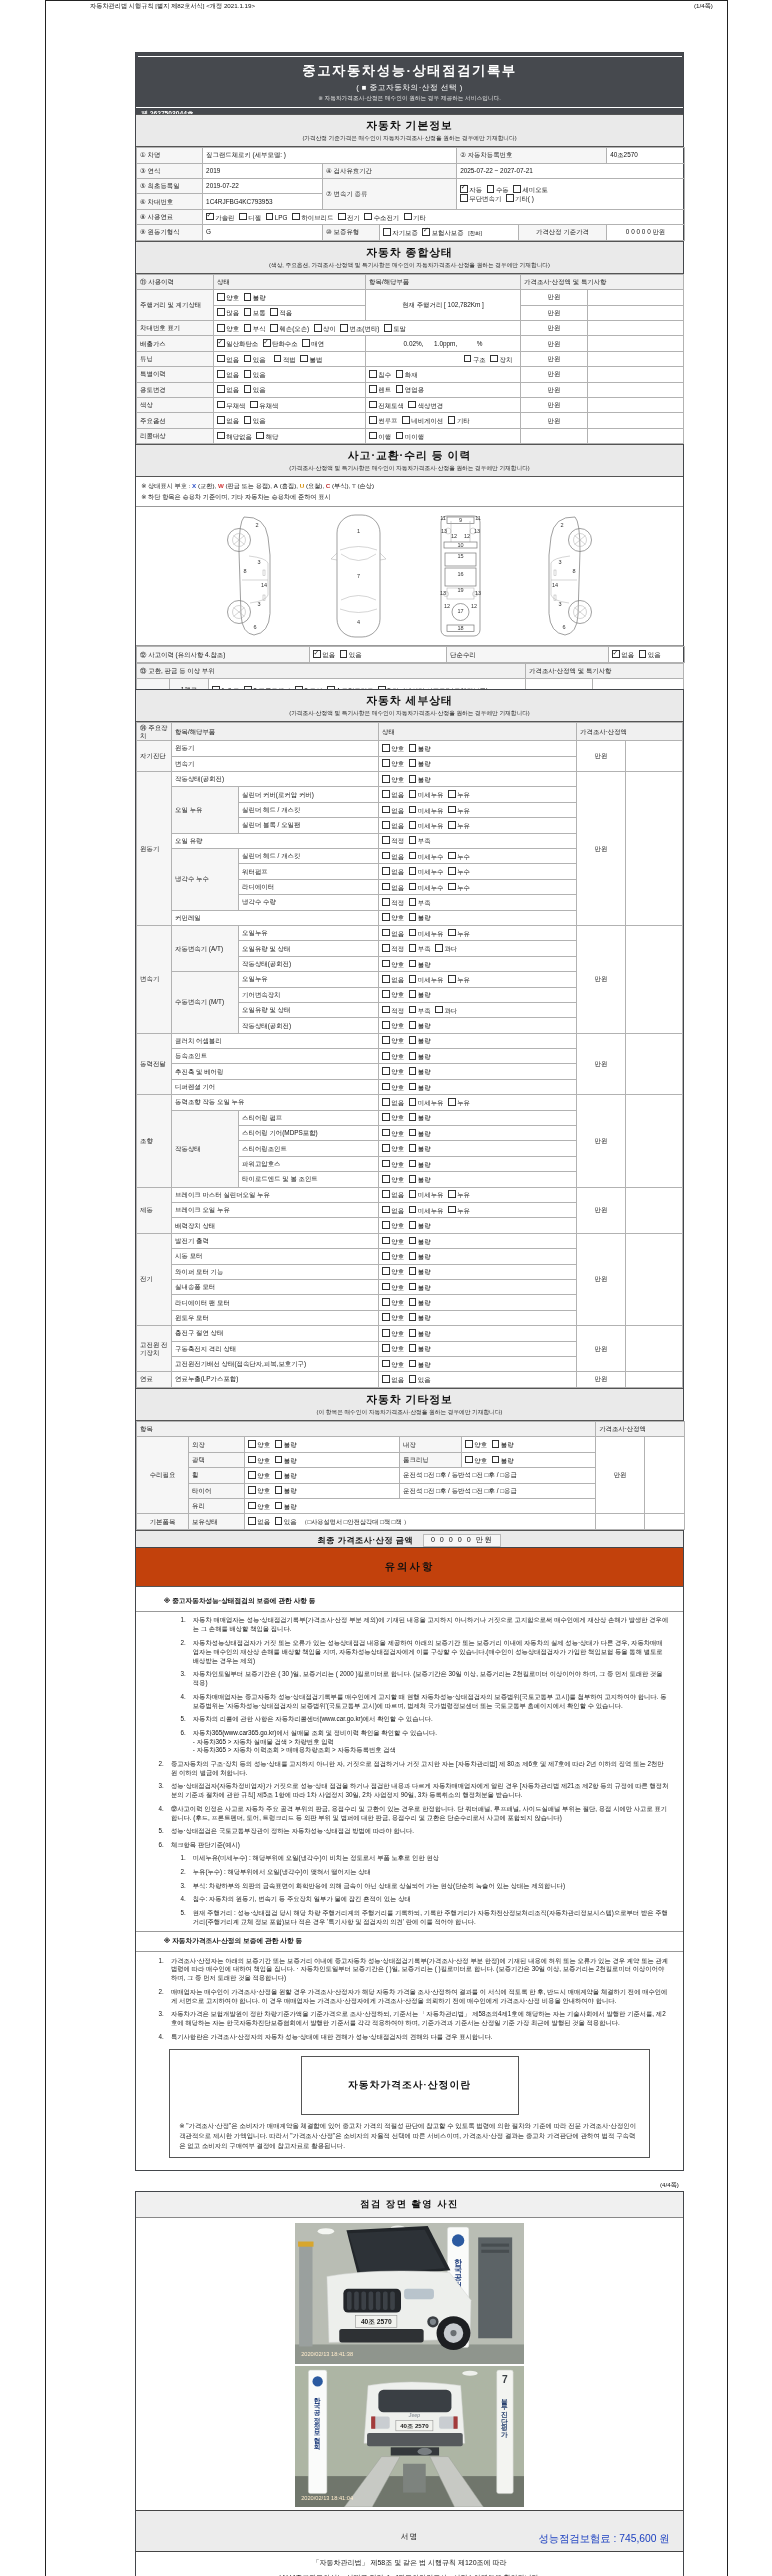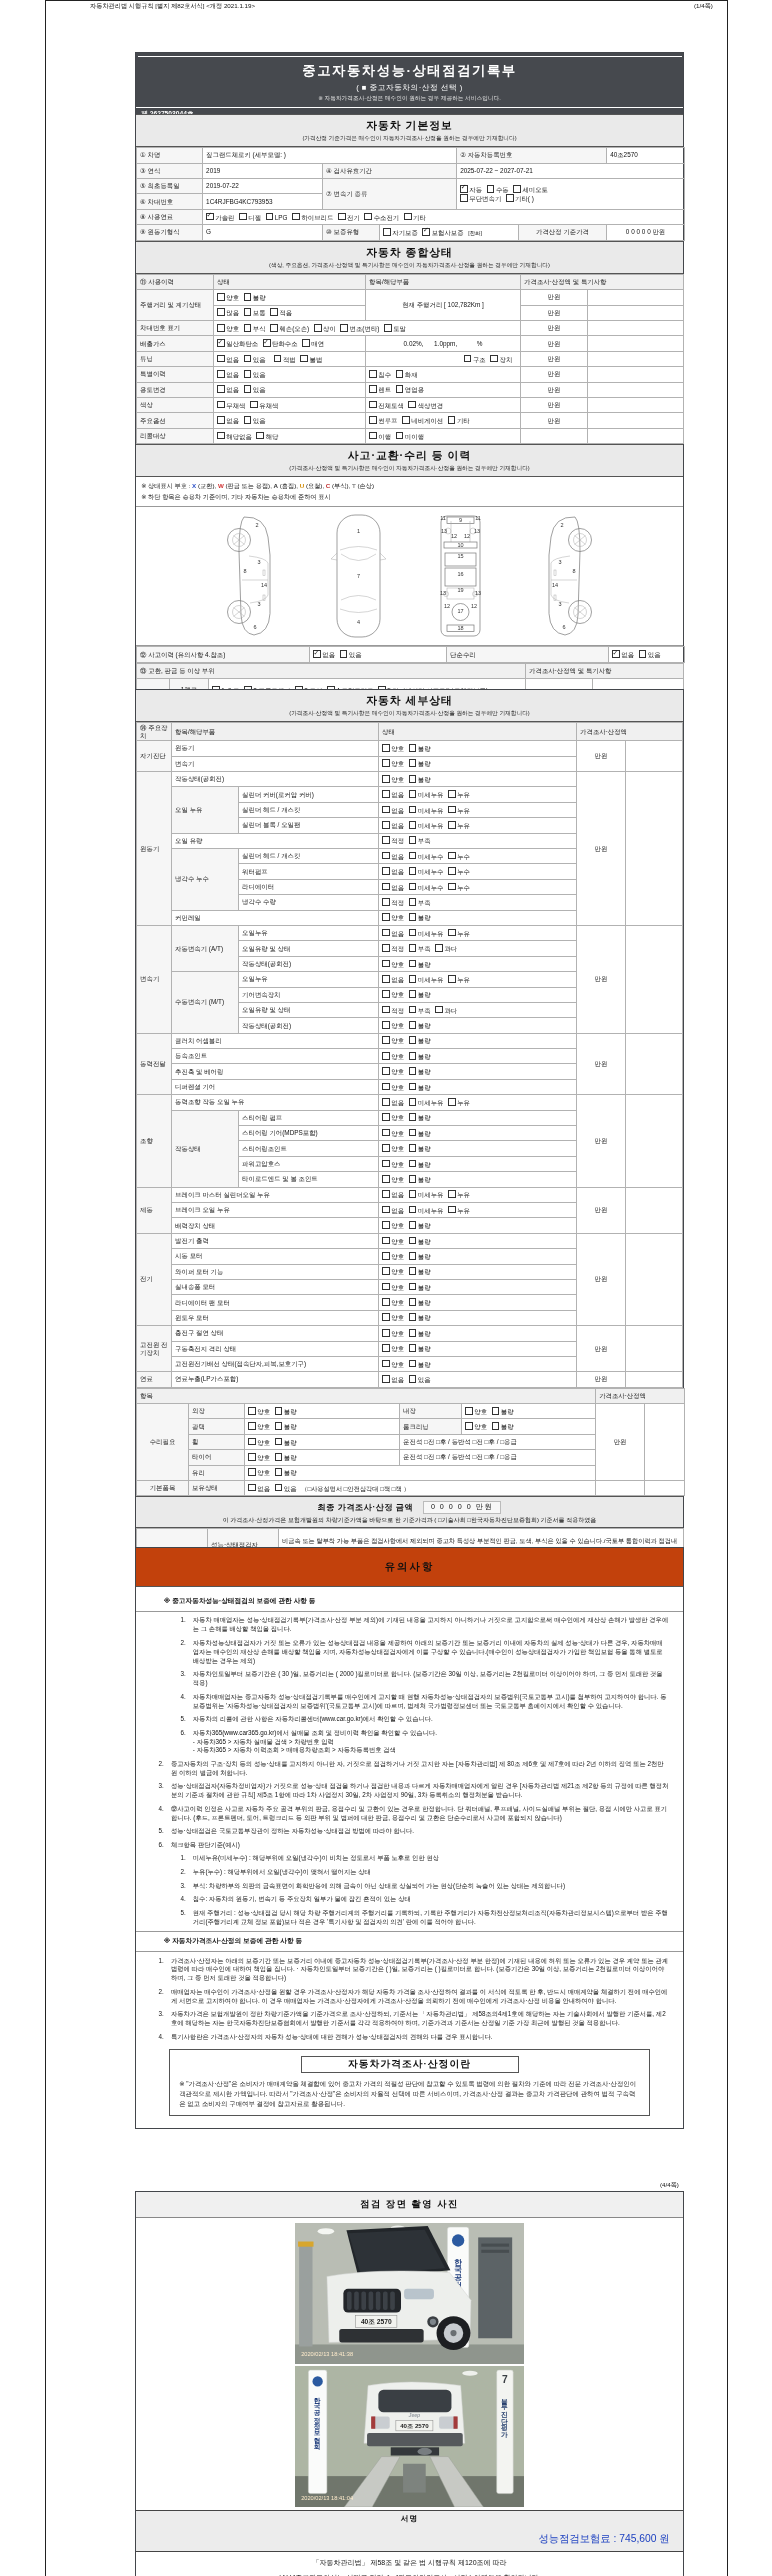--- a/index.html
+++ b/index.html
@@ -60,29 +60,29 @@
   .n-s1,.n-s2{font-size:6.7px;font-weight:bold;padding:3.1px 0 3.1px 13.4px;}
   .hr{border-top:0.5px solid #999;margin:2.1px -14.4px;}
   .nlist{margin-top:4.1px;}
   .indentA{margin-left:30px;}
   .indentB{margin-left:8.2px;}
   .indentC{margin-left:30px;}
   .nitem{display:flex;margin-bottom:4.6px;}
   .nnum{width:12.4px;flex:none;font-size:6.3px;}
   .ntxt{font-size:6.3px;line-height:1.42;white-space:pre-line;}
   .nbox{border:0.6px solid #555;margin:7.2px 18.5px 2.1px;padding:6.2px 9.3px 7.2px;}
-  .nbox-title{border:0.6px solid #555;width:216px;margin:0 auto;text-align:center;font-size:9.8px;font-weight:bold;padding:1px 0;letter-spacing:1px;}
+  .nbox-title{border:0.6px solid #555;width:216px;margin:0 auto;text-align:center;font-size:9.8px;font-weight:bold;padding:22px 0;letter-spacing:1px;}
   .nbox-text{font-size:6.4px;line-height:1.5;margin-top:6.2px;}
 
   
   .p-title{background:#f0f0f0;border-bottom:0.5px solid #888;text-align:center;font-size:9.3px;font-weight:bold;letter-spacing:1.5px;padding:6.2px 0;}
   .photo-wrap{text-align:center;padding:2.6px 0 1px;}
   .photo-wrap svg{display:block;margin:2.1px auto;}
   .signband{background:#ececec;border-top:1px solid #444;height:40px;position:relative;}
-  .sign-label{text-align:center;font-size:7.7px;font-weight:bold;padding-top:3px;letter-spacing:1px;}
+  .sign-label{text-align:center;font-size:7.7px;font-weight:normal;padding-top:21px;letter-spacing:1px;}
   .fee{position:absolute;right:13.4px;top:20.6px;font-size:10.3px;font-weight:normal;color:#1b3fc0;}
   .confirm{border-top:1px solid #444;text-align:center;padding-top:6.2px;background:#fff;}
   .confirm div{font-size:7px;margin-bottom:4.6px;}
 
   .vtext{writing-mode:vertical-rl;text-orientation:upright;}
 </style>
 </head>
 <body>
 
 <div class="page">
@@ -628,20 +628,24 @@
           <tr>
             <td class="lab" rowspan="1">연료</td>
             <td colspan="2">연료누출(LP가스포함)</td>
             <td><span class="cki"><span class="cb"></span><span class="cl">없음</span></span><span class="cki"><span class="cb"></span><span class="cl">있음</span></span></td>
             <td class="price" rowspan="1">만원</td>
             <td class="blank" rowspan="1"></td>
           </tr>
         </tbody>
     </table>
 
+    <div class="sec-head">
+      <div class="sh-t">자동차 기타정보</div>
+      <div class="sh-s">(이 항목은 매수인이 자동차가격조사·산정을 원하는 경우에만 기재합니다)</div>
+    </div>
 
     <table class="tbl">
       <colgroup>
           <col style="width:52px">
           <col style="width:56px">
           <col style="width:155px">
           <col style="width:62px">
           <col style="width:134px">
           <col style="width:49px">
           <col style="width:40px">

